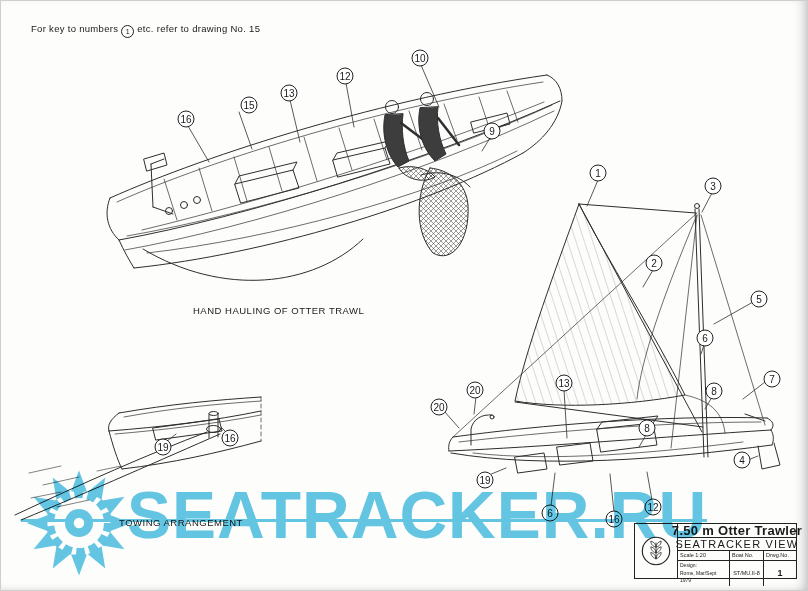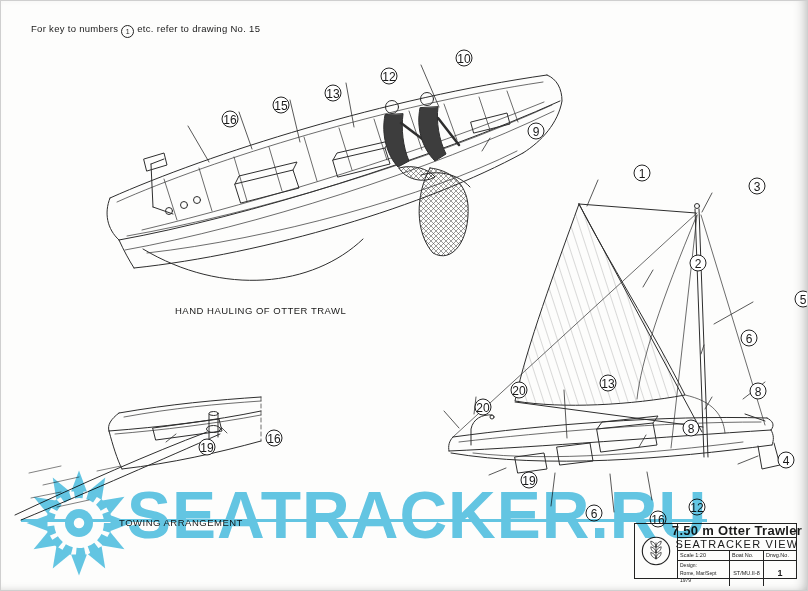--- a/index.html
+++ b/index.html
@@ -9,22 +9,22 @@
     box-shadow:inset -10px 0 12px -8px rgba(0,0,0,.25), inset 0 -6px 8px -6px rgba(0,0,0,.12);
     border:1px solid #cfcfcf;box-sizing:border-box;
   }
   svg.art{position:absolute;left:0;top:0;z-index:1;}
   
   .key-note{position:absolute;left:30px;top:22px;font-size:9.5px;letter-spacing:.3px;z-index:2;white-space:nowrap;}
   .circ{display:inline-flex;width:11px;height:11px;border:1px solid #222;border-radius:50%;
         align-items:center;justify-content:center;font-size:7px;margin:0 3px;vertical-align:-2px;}
   
   .co{position:absolute;width:15px;height:15px;border:1px solid #222;border-radius:50%;background:#fff;
-      font-size:12px;display:flex;align-items:center;justify-content:center;
-      transform:translate(-50%,-50%);z-index:3;margin-left:44px;}
+      font-size:10px;display:flex;align-items:center;justify-content:center;
+      transform:translate(-50%,-50%);z-index:3;}
   
   .cap{position:absolute;font-size:9.5px;letter-spacing:.5px;white-space:nowrap;z-index:2;font-weight:500;}
   .cap-sail{font-size:9px;letter-spacing:.2px;}
   
   .tblock{position:absolute;left:633px;top:522px;width:163px;height:56px;border:1.6px solid #222;
           display:flex;background:transparent;z-index:4;box-sizing:border-box;}
   .tb-logo{width:42px;border-right:1px solid #222;display:flex;align-items:center;justify-content:center;}
   .tb-logo svg{width:34px;height:34px;}
   .tb-main{flex:1;display:flex;flex-direction:column;min-width:0;}
   .tb-r1{height:13px;border-bottom:1px solid #222;font-size:13px;font-weight:bold;
@@ -177,21 +177,21 @@
         <path d="M651,499 L646,471"></path>
       </g>
     </g>
   </svg>
 
   <div class="key-note">
     <span>For key to numbers</span><span class="circ">1</span><span>etc. refer to drawing No. 15</span>
   </div>
 
   <div class="co" style="left:185px;top:118px">16</div>
-  <div class="co" style="left:236px;top:104px">15</div>
+  <div class="co" style="left:248px;top:104px">15</div>
   <div class="co" style="left:288px;top:92px">13</div>
   <div class="co" style="left:344px;top:75px">12</div>
   <div class="co" style="left:419px;top:57px">10</div>
   <div class="co" style="left:491px;top:130px">9</div>
 
   <div class="co" style="left:162px;top:446px">19</div>
   <div class="co" style="left:229px;top:437px">16</div>
 
   <div class="co" style="left:597px;top:172px">1</div>
   <div class="co" style="left:712px;top:185px">3</div>
@@ -203,21 +203,21 @@
   <div class="co" style="left:438px;top:406px">20</div>
   <div class="co" style="left:474px;top:389px">20</div>
   <div class="co" style="left:563px;top:382px">13</div>
   <div class="co" style="left:646px;top:427px">8</div>
   <div class="co" style="left:741px;top:459px">4</div>
   <div class="co" style="left:484px;top:479px">19</div>
   <div class="co" style="left:549px;top:512px">6</div>
   <div class="co" style="left:613px;top:518px">16</div>
   <div class="co" style="left:652px;top:506px">12</div>
 
-  <div class="cap" style="left:174px;top:304px">HAND HAULING OF OTTER TRAWL</div>
+  <div class="cap" style="left:192px;top:304px">HAND HAULING OF OTTER TRAWL</div>
   <div class="cap" style="left:118px;top:516px">TOWING  ARRANGEMENT</div>
 
   <div class="tblock">
     <div class="tb-logo">
       <svg viewBox="0 0 36 36">
         <circle cx="18" cy="18" r="14.5" fill="none" stroke="#222" stroke-width="1.2"></circle>
         <path d="M18,27 L18,9 M18,14 C14,13 12.5,10 12.5,7.5 C16,8.5 18,11 18,14 Z M18,14 C22,13 23.5,10 23.5,7.5 C20,8.5 18,11 18,14 Z M18,20 C14,19 12.5,16 12.5,13.5 C16,14.5 18,17 18,20 Z M18,20 C22,19 23.5,16 23.5,13.5 C20,14.5 18,17 18,20 Z M18,26 C14,25 12.5,22 12.5,19.5 C16,20.5 18,23 18,26 Z M18,26 C22,25 23.5,22 23.5,19.5 C20,20.5 18,23 18,26 Z" fill="none" stroke="#222" stroke-width="0.8"></path>
       </svg>
     </div>
     <div class="tb-main">

